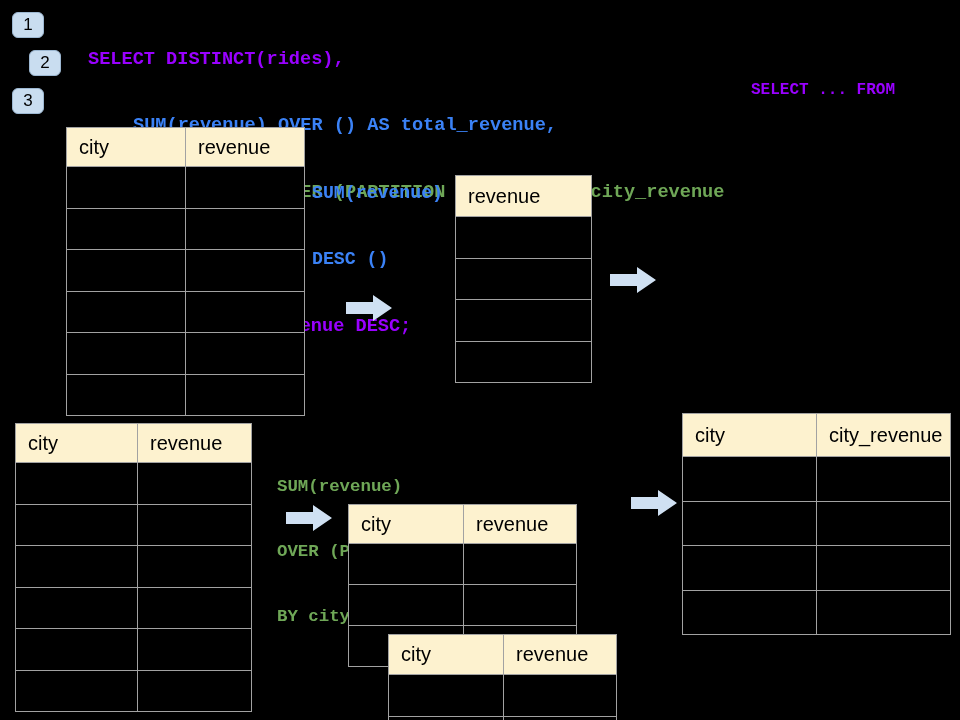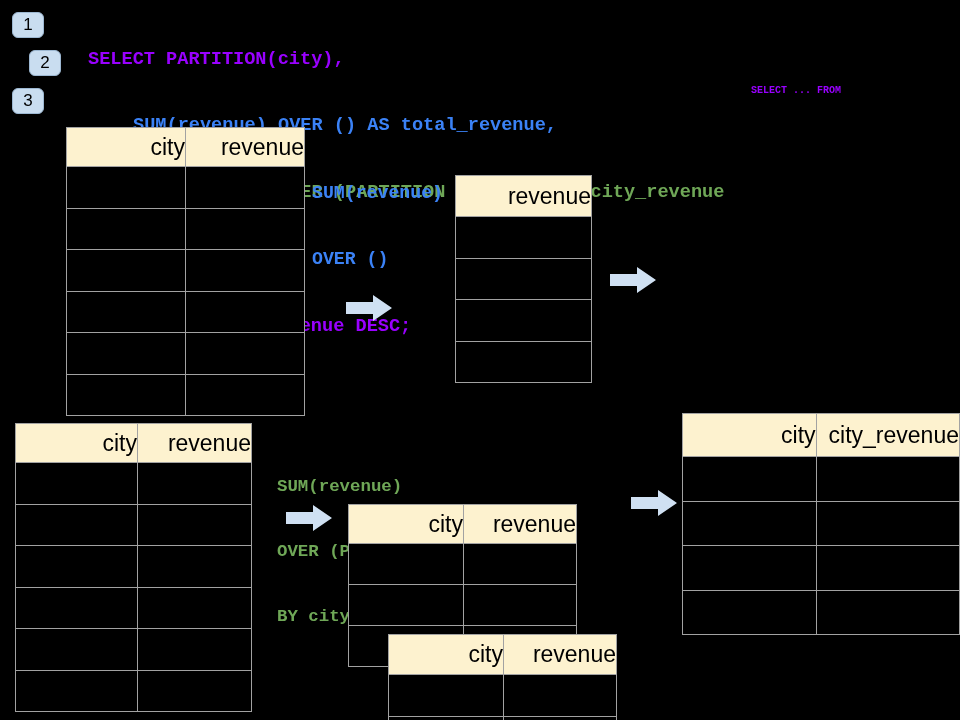--- a/index.html
+++ b/index.html
@@ -20,31 +20,31 @@
     font-family:"Liberation Mono","DejaVu Sans Mono",monospace;
     font-weight:bold;white-space:pre;
   }
   .sql-block{left:88px;top:4px;font-size:18.6px;line-height:22.3px;}
   .sql-line{display:block;}
   .pad2{padding-left:22px;}
   .pad4{padding-left:45px;}
   .c-purple{color:#9900ff;}
   .c-red{color:#3b82f6;}
   .c-green{color:#6fa757;}
-  .side-note{left:751px;top:33px;font-size:10px;line-height:23px;}
+  .side-note{left:751px;top:33px;font-size:16px;line-height:23px;}
   .lbl-total{left:312px;top:137px;font-size:18.2px;line-height:22.3px;}
   .lbl-part{left:277px;top:433px;font-size:17.4px;line-height:21.6px;}
   
   table.tbl{
     position:absolute;border-collapse:collapse;table-layout:fixed;
     background:#000;
   }
   .tbl th,.tbl td{border:1px solid #a2a2a2;padding:0;}
   .tbl th{
-    background:#fdf2cf;font-weight:400;font-size:23px;text-align:right;
+    background:#fdf2cf;font-weight:400;font-size:20px;text-align:left;
     padding-left:12px;color:#000;
   }
   #tA{left:66px;top:127px;}  #tA col{width:119px;} #tA th{height:38px;} #tA td{height:40.5px;}
   #tB{left:455px;top:175px;} #tB col{width:136px;} #tB th{height:40px;} #tB td{height:40.5px;}
   #tC{left:15px;top:423px;}  #tC col.c1{width:122px;} #tC col.c2{width:114px;} #tC th{height:38px;} #tC td{height:40.5px;}
   #tD{left:348px;top:504px;} #tD col.c1{width:115px;} #tD col.c2{width:113px;} #tD th{height:38px;} #tD td{height:40px;}
   #tE{left:388px;top:634px;} #tE col.c1{width:115px;} #tE col.c2{width:113px;} #tE th{height:39px;} #tE td{height:41px;}
   #tF{left:682px;top:413px;} #tF col{width:134px;} #tF th{height:42px;} #tF td{height:43.5px;}
   
   .arrow{position:absolute;width:46px;height:26px;}
@@ -59,34 +59,34 @@
     <span>1</span>
   </div>
   <div class="badge" style="left:29px;top:50px;">
     <span>2</span>
   </div>
   <div class="badge" style="left:12px;top:88px;">
     <span>3</span>
   </div>
 
   <div class="abs mono sql-block">
-    <span class="sql-line c-purple">SELECT PARTITION(city),</span>
+    <span class="sql-line c-purple">SELECT DISTINCT(rides),</span>
     <span class="sql-line c-red pad4">SUM(revenue) OVER () AS total_revenue,</span>
     <span class="sql-line c-green pad4">SUM(revenue) OVER (PARTITION BY city) as city_revenue</span>
     <span class="sql-line c-purple pad2">FROM rides</span>
     <span class="sql-line c-purple pad2">ORDER by city_revenue DESC;</span>
   </div>
 
   <div class="abs mono side-note c-purple">
     <span class="sql-line">SELECT ... FROM</span>
   </div>
 
   <div class="abs mono lbl-total c-red">
     <span class="sql-line">SUM(revenue)</span>
-    <span class="sql-line">OVER ()</span>
+    <span class="sql-line">DESC ()</span>
   </div>
 
   <div class="abs mono lbl-part c-green">
     <span class="sql-line">SUM(revenue)</span>
     <span class="sql-line">OVER (PARTITION</span>
     <span class="sql-line">BY city)</span>
   </div>
 
   <svg class="arrow" style="left:346px;top:295px;" viewBox="0 0 46 26">
       <path d="M0,7 H27 V0 L46,13 L27,26 V19 H0 Z"></path>

